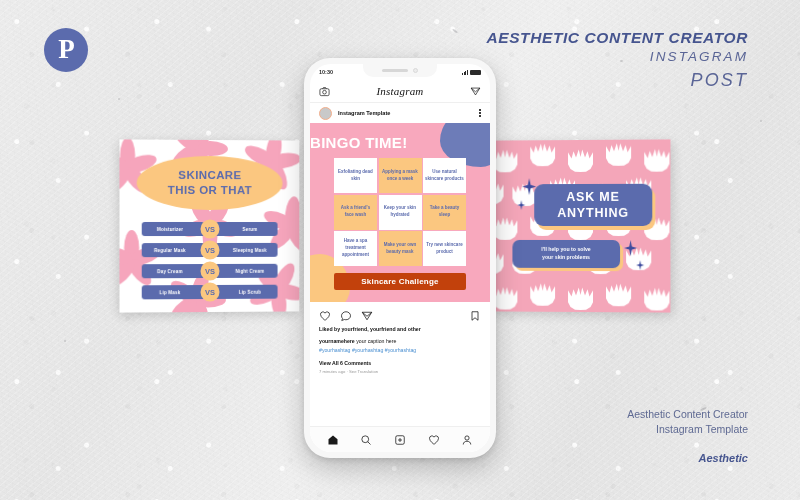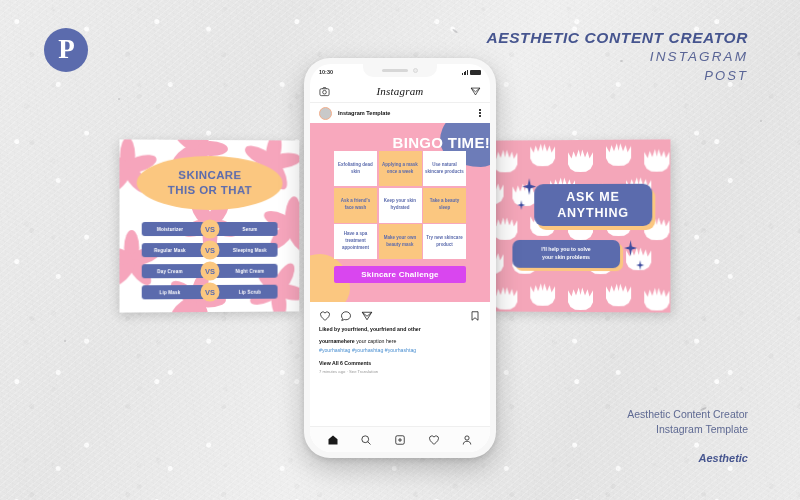--- a/index.html
+++ b/index.html
@@ -57,21 +57,21 @@
   }
   #title-block .t1 {
     font-size: 15.5px; font-weight: bold; font-style: italic;
     letter-spacing: .6px; line-height: 1.25;
   }
   #title-block .t2 {
     font-size: 13.5px; font-style: italic; letter-spacing: 2.1px;
     line-height: 1.45; color: #5a6596;
   }
   #title-block .t3 {
-    font-size: 13px; font-style: italic; letter-spacing: 2.1px;
+    font-size: 18px; font-style: italic; letter-spacing: 2.1px;
     line-height: 1.45; color: #5a6596;
   }
 
   #footer-block {
     position: absolute; right: 52px; bottom: 36px;
     text-align: right; color: #5f6a93;
   }
   #footer-block .f1, #footer-block .f2 { font-size: 10.5px; line-height: 1.5; }
   #footer-block .f3 {
     font-size: 11px; font-weight: bold; font-style: italic;
@@ -215,37 +215,37 @@
     position: absolute; right: -18px; top: -14px; width: 68px; height: 58px;
     background: #6d7cb8;
     border-radius: 48% 52% 40% 60% / 55% 45% 55% 45%;
   }
   #blob-orange {
     position: absolute; left: -22px; bottom: -14px; width: 62px; height: 62px;
     background: #fbc780;
     border-radius: 52% 48% 60% 40% / 48% 56% 44% 52%;
   }
   #bingo-title {
-    position: relative; z-index: 3; text-align: right; color: #fff;
+    position: relative; z-index: 3; text-align: left; color: #fff;
     font-size: 15px; font-weight: bold; letter-spacing: .3px;
-    padding-top: 11px; 
+    padding-top: 11px; padding-bottom: 7px;
   }
   #bingo-grid {
     position: relative; z-index: 3; margin: 0 auto; width: 132px;
     display: grid; grid-template-columns: repeat(3, 1fr); gap: 1.5px;
   }
   #bingo-grid .cell {
     height: 35px; display: flex; align-items: center; justify-content: center;
     text-align: center; color: #5b6bad; font-size: 4.5px; font-weight: bold;
     line-height: 1.55; padding: 2px; background: #fff;
   }
   #bingo-grid .cell.orange { background: #fbc780; }
   #bingo-cta {
     position: relative; z-index: 3; margin: 7px auto 0; width: 132px; height: 17px;
-    background: #d946ef; border-radius: 2px; color: #fff;
+    background: #c2410c; border-radius: 2px; color: #fff;
     display: flex; align-items: center; justify-content: center;
     font-size: 8px; font-weight: bold; letter-spacing: .2px;
   }
 
   #actions {
     display: flex; align-items: center; gap: 9px; padding: 8px 9px 4px; flex: 0 0 auto;
   }
   #actions .spacer { flex: 1; }
 
   #caption { padding: 0 9px; flex: 0 0 auto; }

